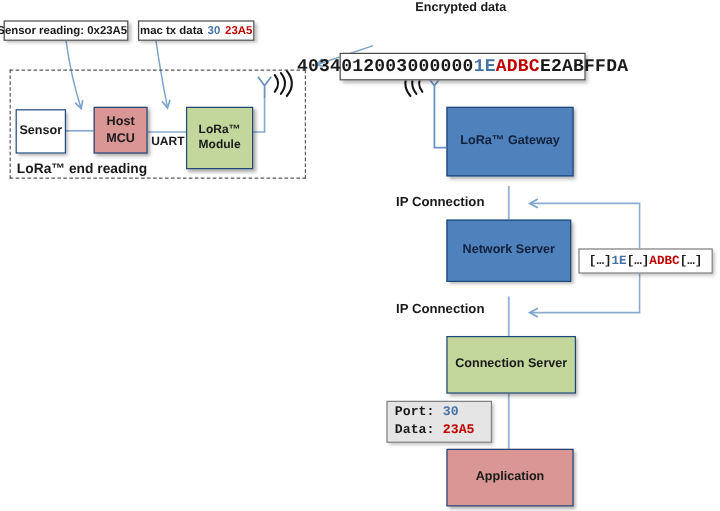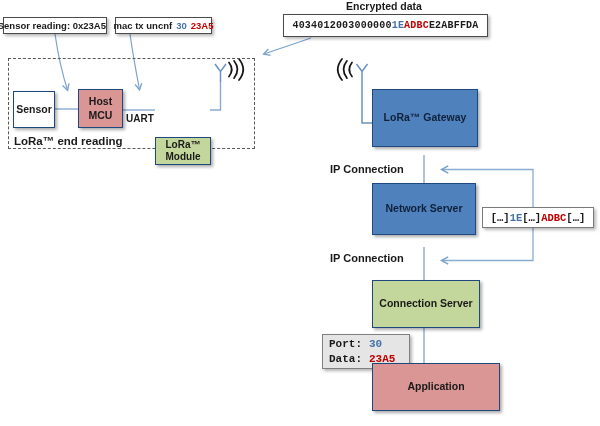--- a/index.html
+++ b/index.html
@@ -39,21 +39,21 @@
   .caption{font-weight:bold;font-size:11.5px;white-space:nowrap;}
   .small-label{font-weight:bold;font-size:10.5px;white-space:nowrap;}
 
   .pd-box{
     background:#e5e5e5;border:1.5px solid #808080;
     box-shadow:2px 2px 3px rgba(0,0,0,.3);
     font-weight:bold;font-size:11px;line-height:15px;
     padding:2px 6px;white-space:nowrap;
   }
   .pd-val{margin-left:7px;}
-  .enc-text{font-size:10px;letter-spacing:.2px;font-weight:bold;}
+  .enc-text{font-size:15px;letter-spacing:.2px;font-weight:bold;margin-top:30px;}
 </style>
 </head>
 <body>
 
 <div id="stage">
 
   <svg id="wires" viewBox="0 0 600 426">
     <defs>
       <marker id="ah" viewBox="0 0 10 10" refX="7.5" refY="5" markerWidth="8" markerHeight="8" orient="auto">
         <path d="M1.5,1.5 L8,5 L1.5,8.5" fill="none" stroke="#7ba3cc" stroke-width="1.4"></path>
@@ -80,21 +80,21 @@
 
     <path d="M533,207 V169.5 H442" fill="none" stroke="#8aabd0" stroke-width="1.3" marker-end="url(#ah)"></path>
     <path d="M533,228 V260.5 H442" fill="none" stroke="#8aabd0" stroke-width="1.3" marker-end="url(#ah)"></path>
   </svg>
 
   <div class="abs ann ann-sm flexc" style="left:3px;top:17px;width:104px;height:17px;justify-content:flex-end;">
     <span>Sensor reading: 0x23A5</span>
   </div>
 
   <div class="abs ann ann-sm flexc" style="left:115px;top:17px;width:97px;height:17px;">
-    <span>mac tx uncnf</span>
+    <span>mac tx data</span>
       <span class="t-blue sp">30</span>
       <span class="t-red sp">23A5</span>
   </div>
 
   <div class="abs caption" style="left:334px;top:0px;width:100px;text-align:center;font-size:10.5px;">Encrypted data</div>
 
   <div class="abs ann mono enc-text flexc" style="left:283px;top:14px;width:205px;height:23px;">
     <span>4034012003000000</span>
       <span class="t-blue">1E</span>
       <span class="t-red">ADBC</span>
@@ -106,21 +106,21 @@
   </div>
 
   <div class="abs node node-pink flexc" style="left:78px;top:89px;width:45px;height:39px;padding:2px;">
     <span>Host MCU</span>
   </div>
 
   <div class="abs node node-white flexc" style="left:13px;top:91px;width:42px;height:37px;">
     <span>Sensor</span>
   </div>
 
-  <div class="abs node node-green flexc" style="left:155px;top:89px;width:56px;height:28px;padding:2px;font-size:10px;margin-top:48px;">
+  <div class="abs node node-green flexc" style="left:155px;top:89px;width:56px;height:52px;padding:2px;font-size:10px;">
     <span>LoRa™ Module</span>
   </div>
 
   <div class="abs small-label" style="left:126px;top:113px;font-size:10px;">UART</div>
 
   <div class="abs node node-blue flexc" style="left:372px;top:89px;width:106px;height:58px;">
     <span>LoRa™ Gateway</span>
   </div>
 
   <div class="abs small-label" style="left:330px;top:163px;font-size:11px;">IP Connection</div>
@@ -141,17 +141,17 @@
 
   <div class="abs node node-green flexc" style="left:372px;top:280px;width:108px;height:48px;">
     <span>Connection Server</span>
   </div>
 
   <div class="abs pd-box mono" style="left:322px;top:334px;width:88px;height:35px;">
     <div><span>Port:</span><span class="t-blue pd-val">30</span></div>
     <div><span>Data:</span><span class="t-red pd-val">23A5</span></div>
   </div>
 
-  <div class="abs node node-pink flexc" style="left:372px;top:363px;width:128px;height:48px;">
+  <div class="abs node node-pink flexc" style="left:372px;top:374px;width:106px;height:48px;">
     <span>Application</span>
   </div>
 
 </div>
 
 </body></html>

